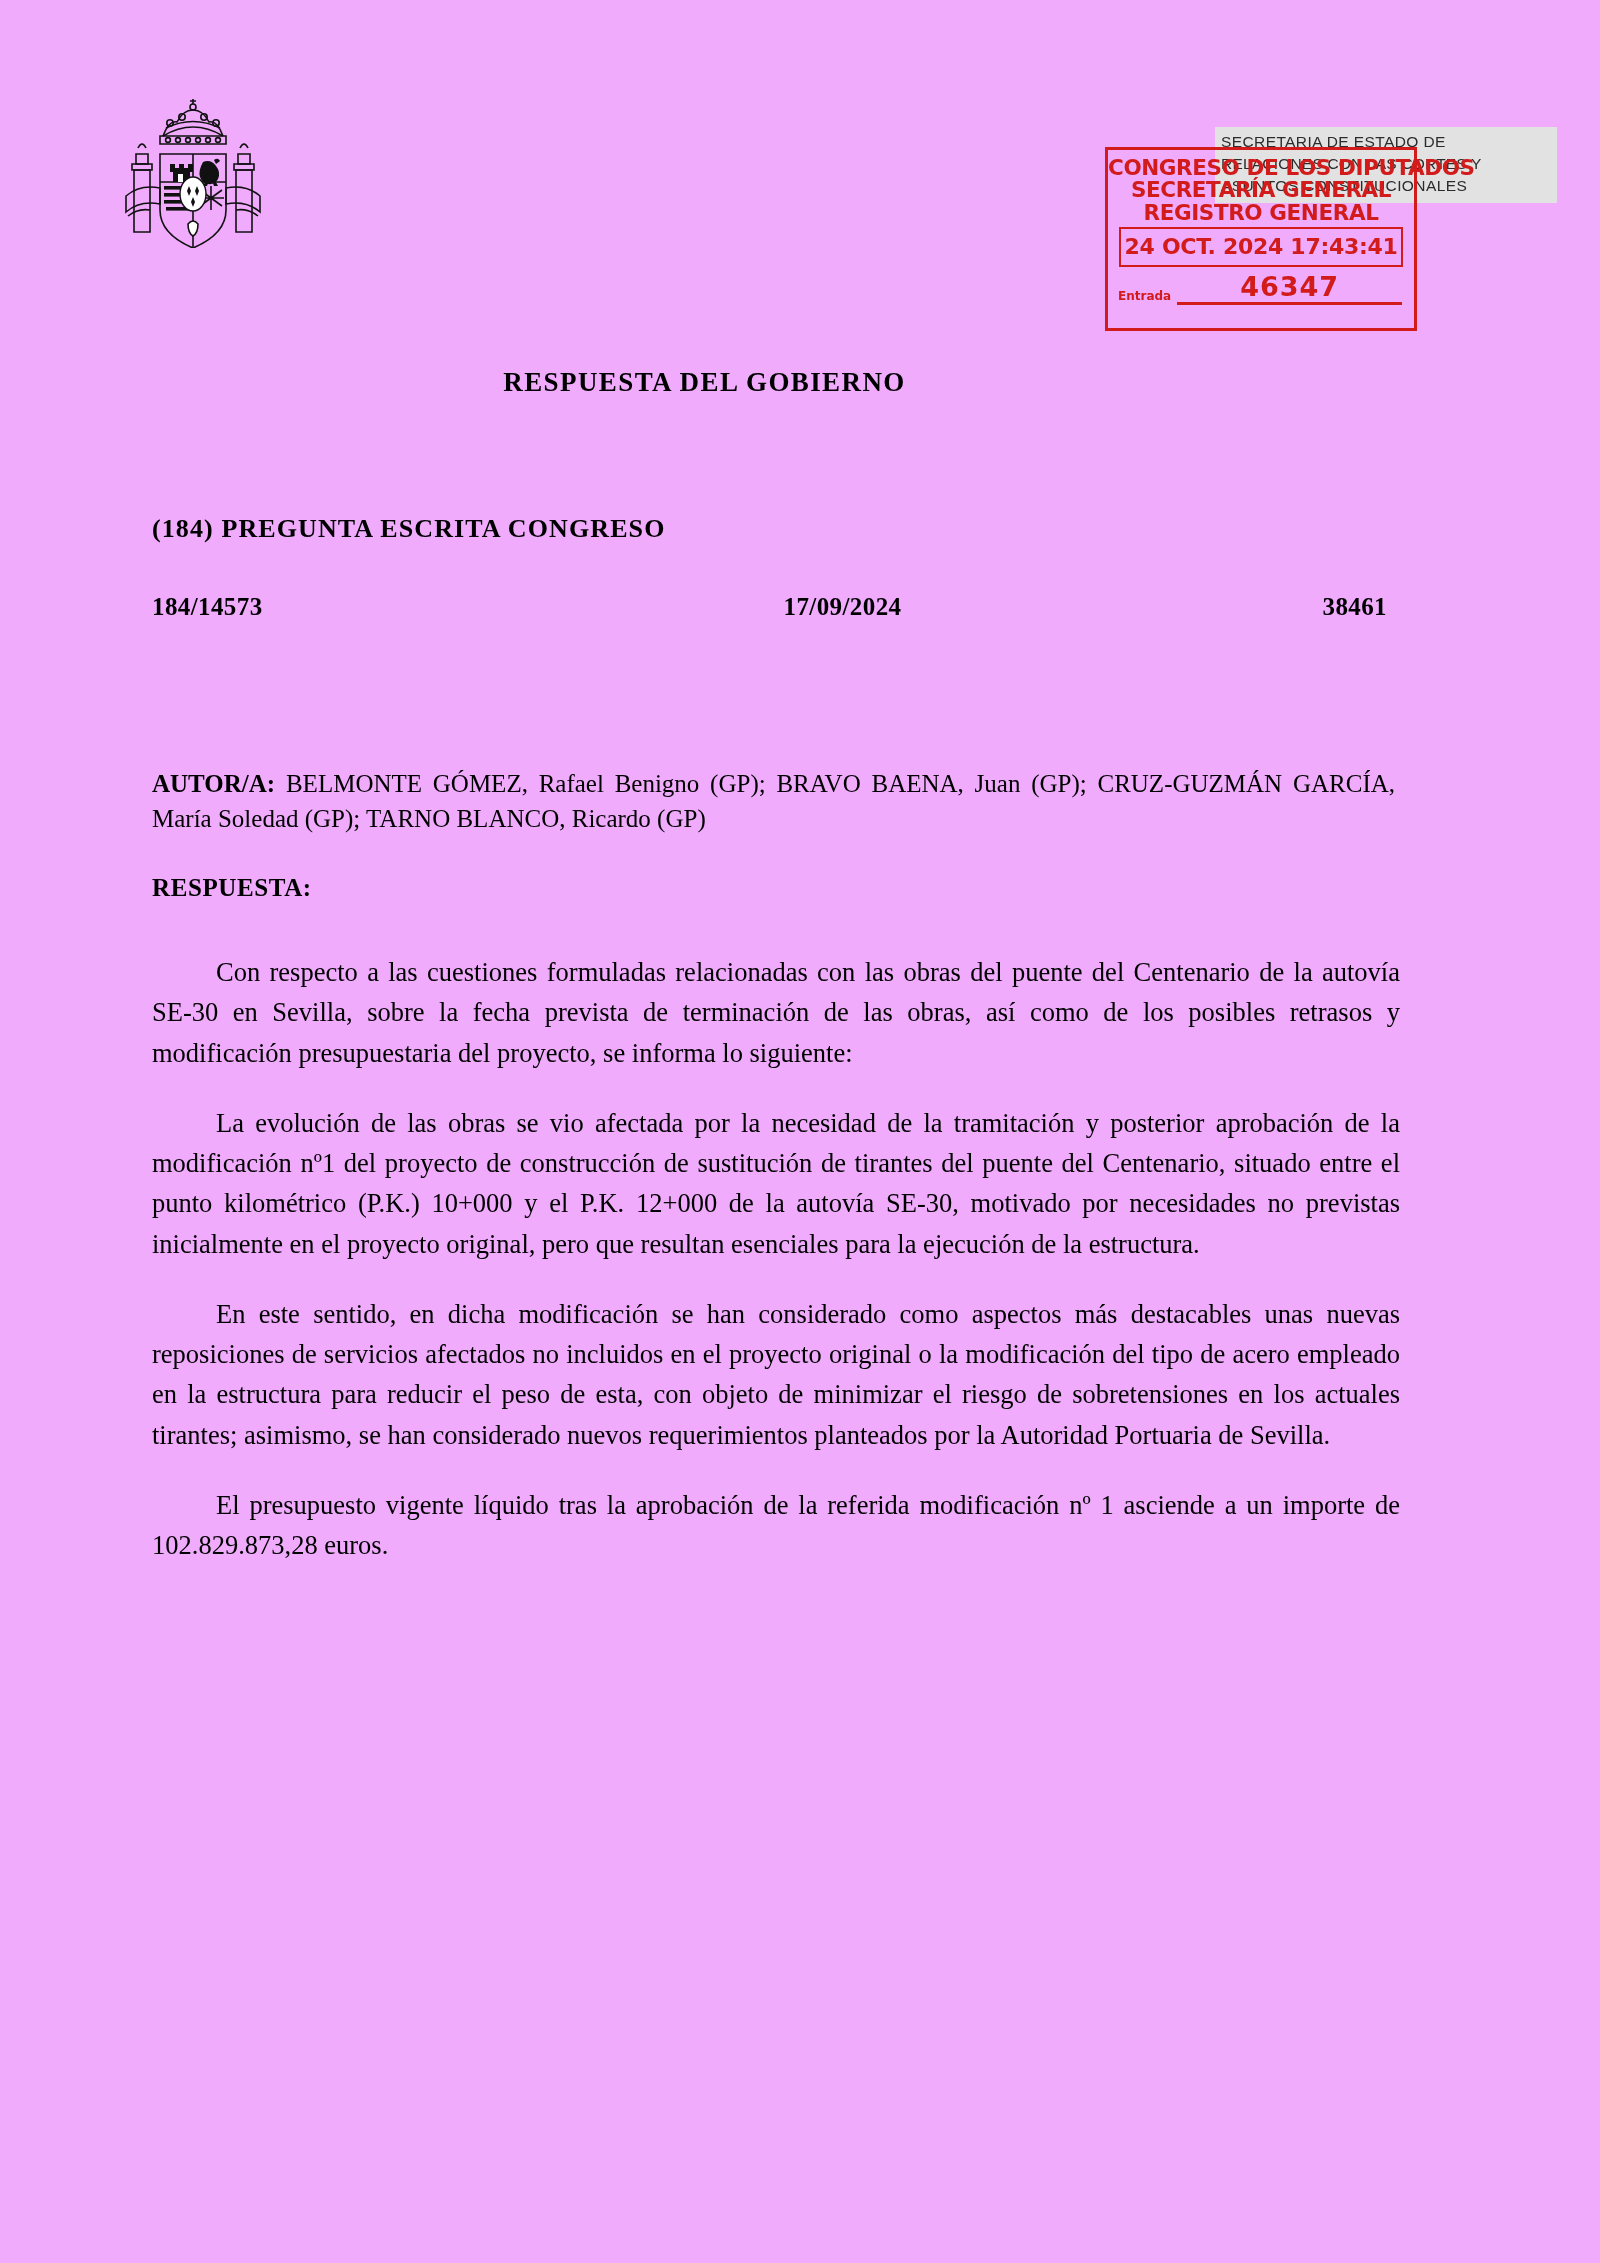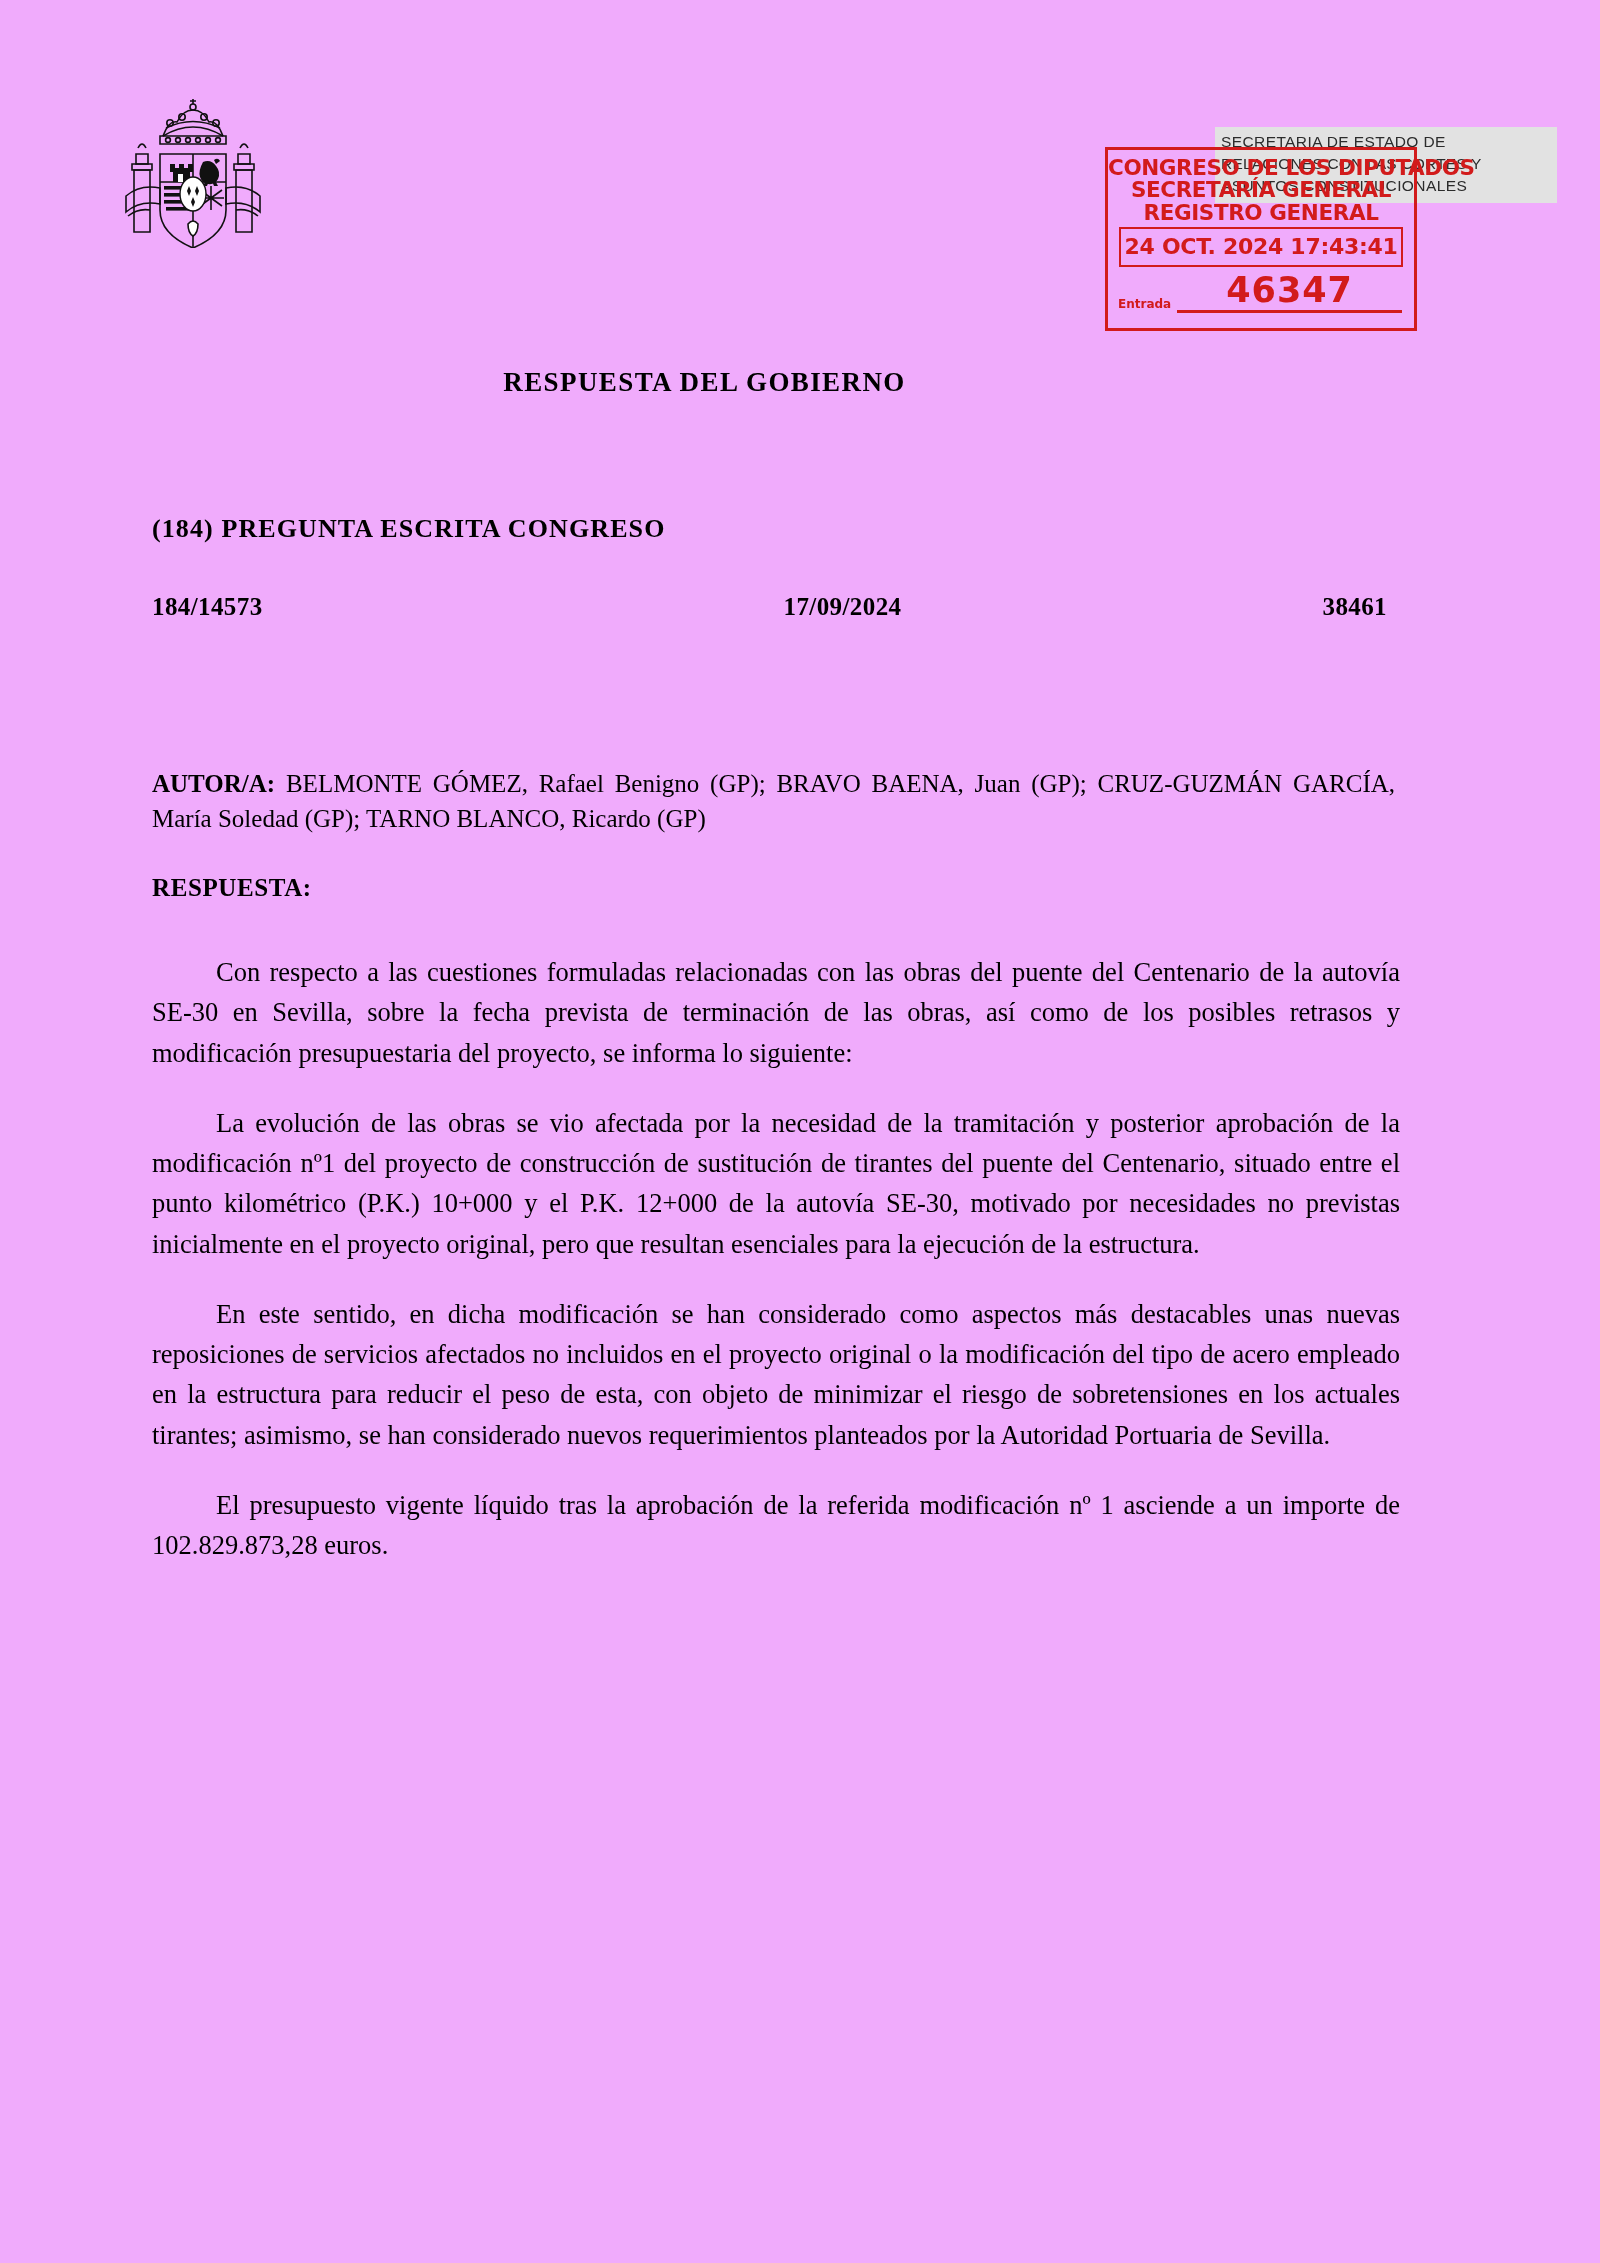--- a/index.html
+++ b/index.html
@@ -92,21 +92,21 @@
     margin: 6px 12px 0 10px;
   }
   .stamp-entry-label {
     font-size: 12px;
     padding-bottom: 2px;
     white-space: nowrap;
   }
   .stamp-entry-num {
     flex: 1;
     text-align: center;
-    font-size: 35px;
+    font-size: 27px;
     letter-spacing: 1px;
     border-bottom: 3px solid #d21b1b;
     line-height: 1;
     padding-bottom: 2px;
     margin-left: 6px;
   }
 
   
   .doc-title {
     position: absolute;

